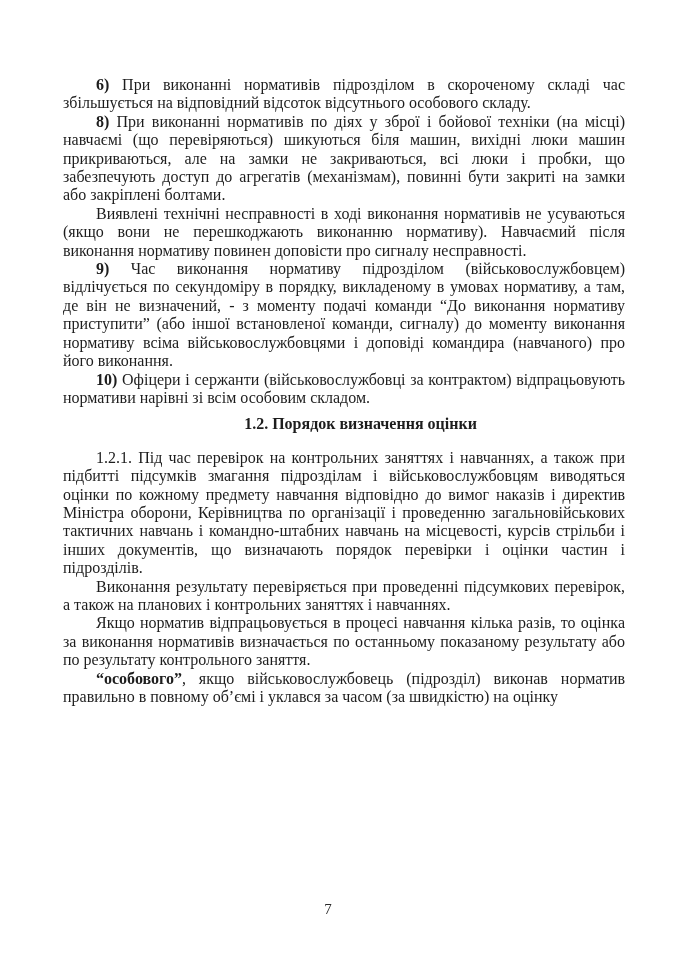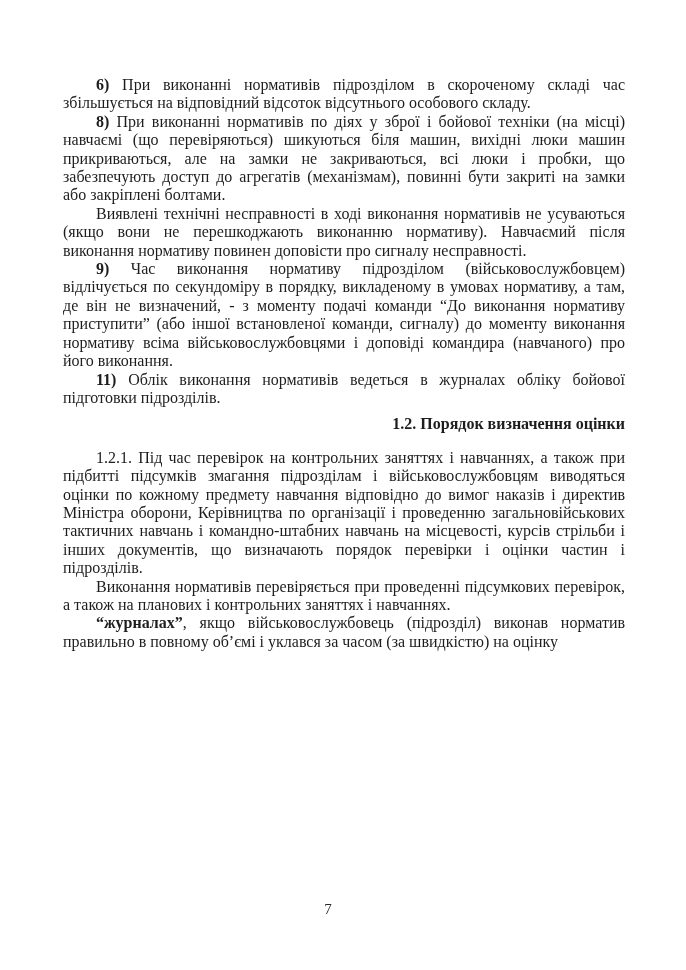--- a/index.html
+++ b/index.html
@@ -27,21 +27,21 @@
     line-height: 18.4px;
   }
   .content p {
     margin: 0;
     text-indent: 33px;
   }
   .lead { font-weight: bold; }
   .heading {
     font-weight: bold;
     margin: 8px 0 15px 0 !important;
-    text-align: right;
+    text-align: center;
   }
   .sp { margin-top: 14px !important; }
   .page-number {
     position: absolute;
     top: 901px;
     left: 0;
     width: 100%;
     text-align: center;
     font-size: 15px;
     color: #2a2a2a;
@@ -55,30 +55,31 @@
 
     <p><b class="lead">6)</b> <span>При виконанні нормативів підрозділом в скороченому складі час збільшується на відповідний відсоток відсутнього особового складу.</span></p>
 
 
     <p><b class="lead">8)</b> <span>При виконанні нормативів по діях у зброї і бойової техніки (на місці) навчаємі (що перевіряються) шикуються біля машин, вихідні люки машин прикриваються, але на замки не закриваються, всі люки і пробки, що забезпечують доступ до агрегатів (механізмам), повинні бути закриті на замки або закріплені болтами.</span></p>
 
     <p><span>Виявлені технічні несправності в ході виконання нормативів не усуваються (якщо вони не перешкоджають виконанню нормативу). Навчаємий після виконання нормативу повинен доповісти про сигналу несправності.</span></p>
 
     <p><b class="lead">9)</b> <span>Час виконання нормативу підрозділом (військовослужбовцем) відлічується по секундоміру в порядку, викладеному в умовах нормативу, а там, де він не визначений, - з моменту подачі команди “До виконання нормативу приступити” (або іншої встановленої команди, сигналу) до моменту виконання нормативу всіма військовослужбовцями і доповіді командира (навчаного) про його виконання.</span></p>
 
+    <p><b class="lead">10)</b> <span>Офіцери і сержанти (військовослужбовці за контрактом) відпрацьовують нормативи нарівні зі всім особовим складом.</span></p>
 
-    <p><b class="lead">11)</b> <span>Облік виконання нормативів ведеться в журналах обліку бойової підготовки підрозділів.</span></p>
 
     <p class="heading">1.2. Порядок визначення оцінки</p>
 
     <p><span>1.2.1. Під час перевірок на контрольних заняттях і навчаннях, а також при підбитті підсумків змагання підрозділам і військовослужбовцям виводяться оцінки по кожному предмету навчання відповідно до вимог наказів і директив Міністра оборони, Керівництва по організації і проведенню загальновійськових тактичних навчань і командно-штабних навчань на місцевості, курсів стрільби і інших документів, що визначають порядок перевірки і оцінки частин і підрозділів.</span></p>
 
 
-    <p><span>Виконання нормативів перевіряється при проведенні підсумкових перевірок, а також на планових і контрольних заняттях і навчаннях.</span></p>
+    <p><span>Виконання результату перевіряється при проведенні підсумкових перевірок, а також на планових і контрольних заняттях і навчаннях.</span></p>
+
+    <p><span>Якщо норматив відпрацьовується в процесі навчання кілька разів, то оцінка за виконання нормативів визначається по останньому показаному результату або по результату контрольного заняття.</span></p>
 
 
-
-    <p><b class="lead">“журналах”</b><span>, якщо військовослужбовець (підрозділ) виконав норматив правильно в повному об’ємі і уклався за часом (за швидкістю) на оцінку</span></p>
+    <p><b class="lead">“особового”</b><span>, якщо військовослужбовець (підрозділ) виконав норматив правильно в повному об’ємі і уклався за часом (за швидкістю) на оцінку</span></p>
 
   </div>
 
   <div class="page-number">7</div>
 </div>
 
 </body></html>

